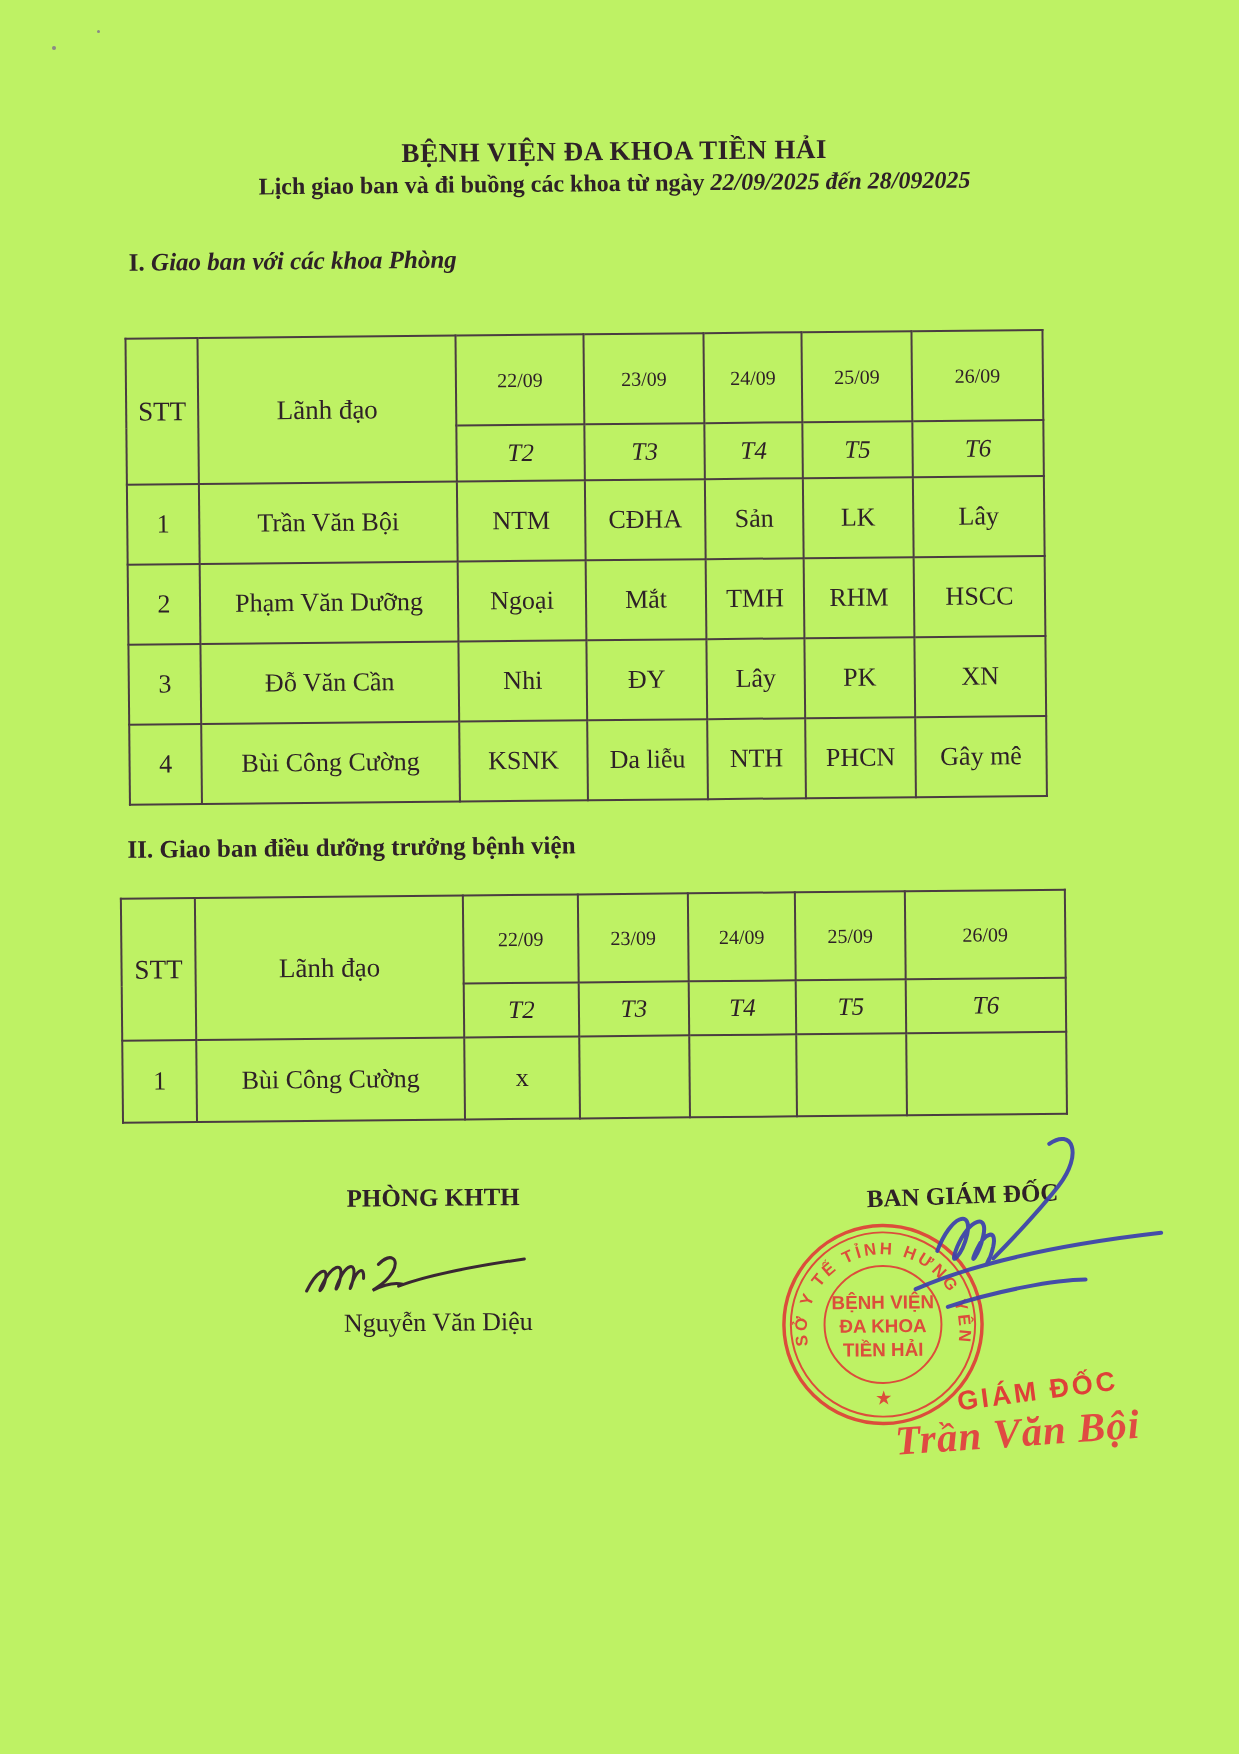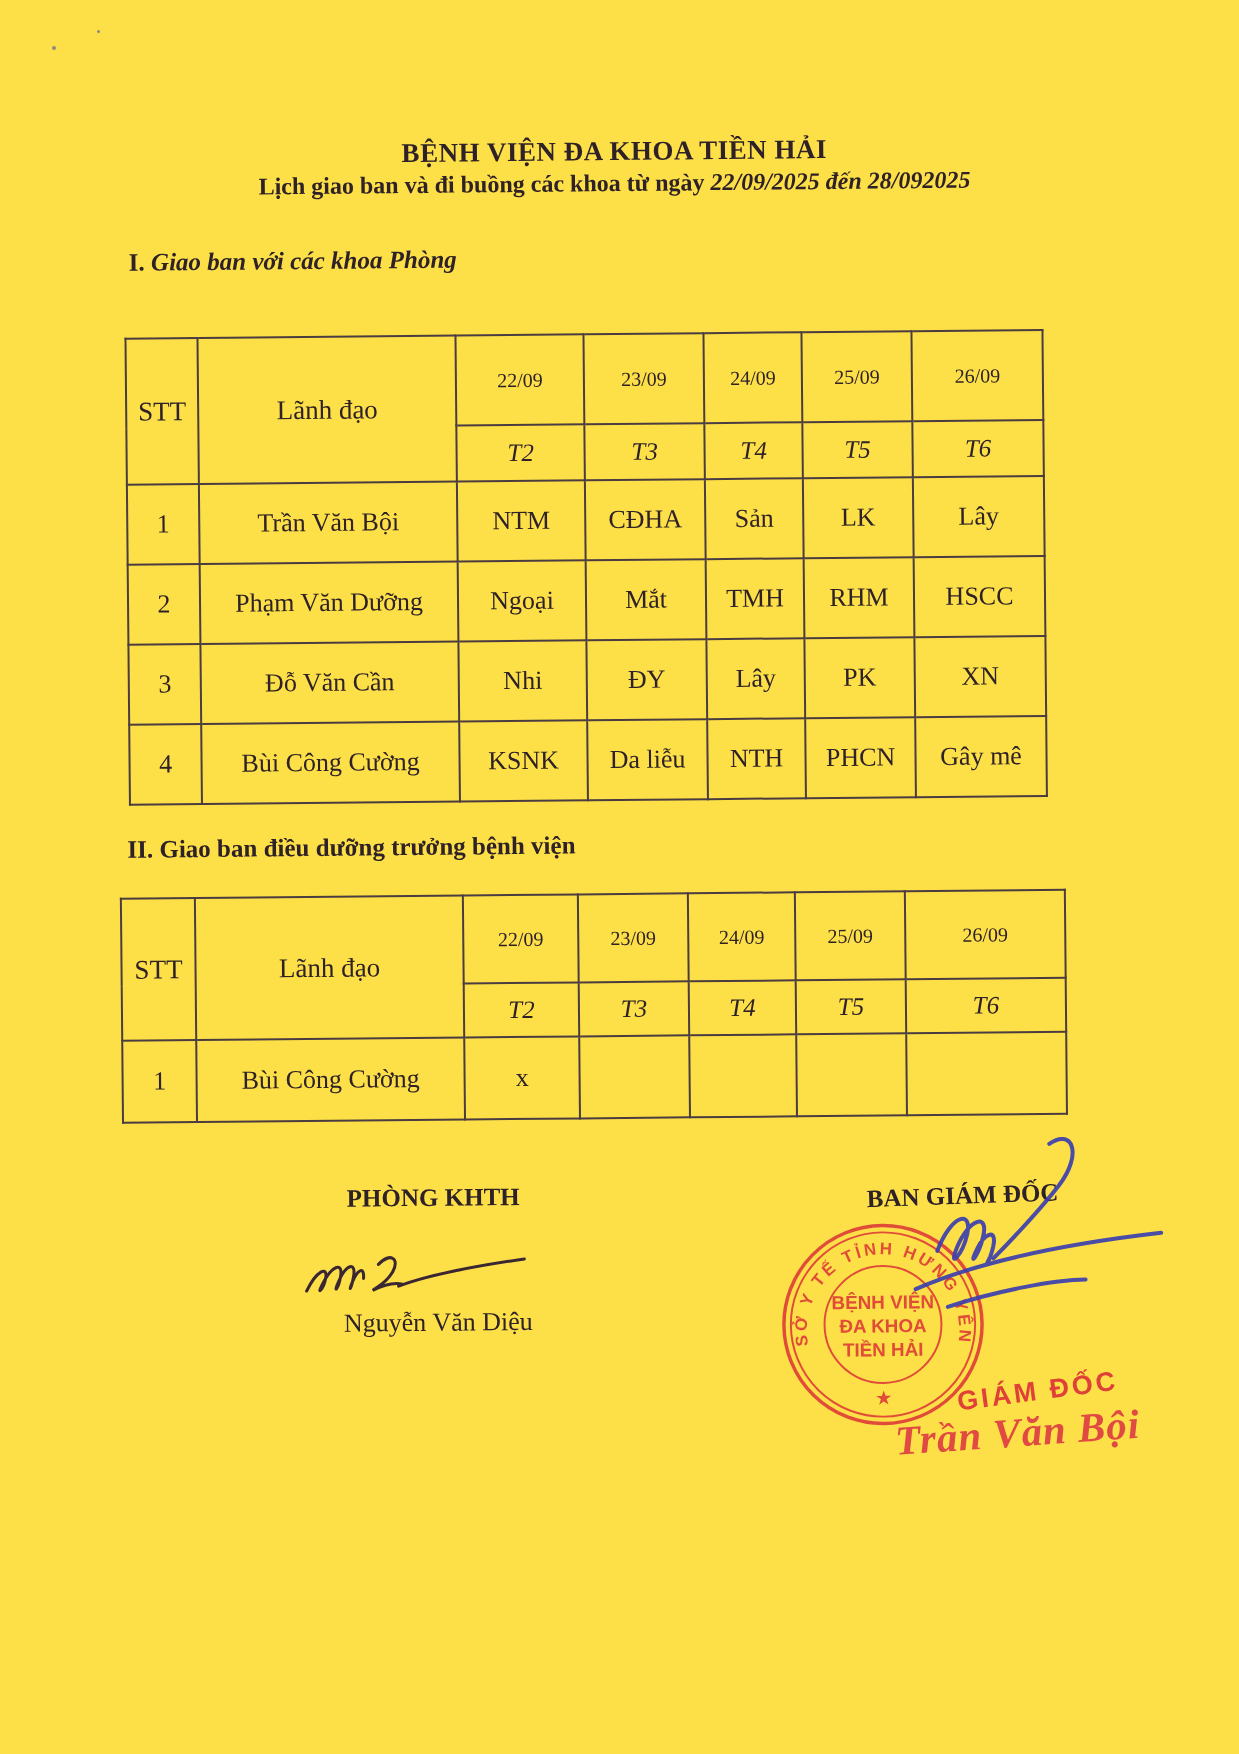--- a/index.html
+++ b/index.html
@@ -1,20 +1,20 @@
 <!DOCTYPE html>
 <html><head>
 <meta charset="utf-8">
 <style>
   html,body{margin:0;padding:0;background:#e8e8e6;}
   .page{
     position:relative;
     width:1239px;height:1754px;
     margin:0 auto;
-    background:#fde047;
+    background:#bef264;
     overflow:hidden;
     font-family:"Liberation Serif", serif;
     color:#2e2127;
   }
   .sheet{
     position:absolute;inset:0;
     transform:rotate(-0.55deg);
     transform-origin:50% 40%;
   }
   .speck{position:absolute;background:#8a8a86;border-radius:50%;}

